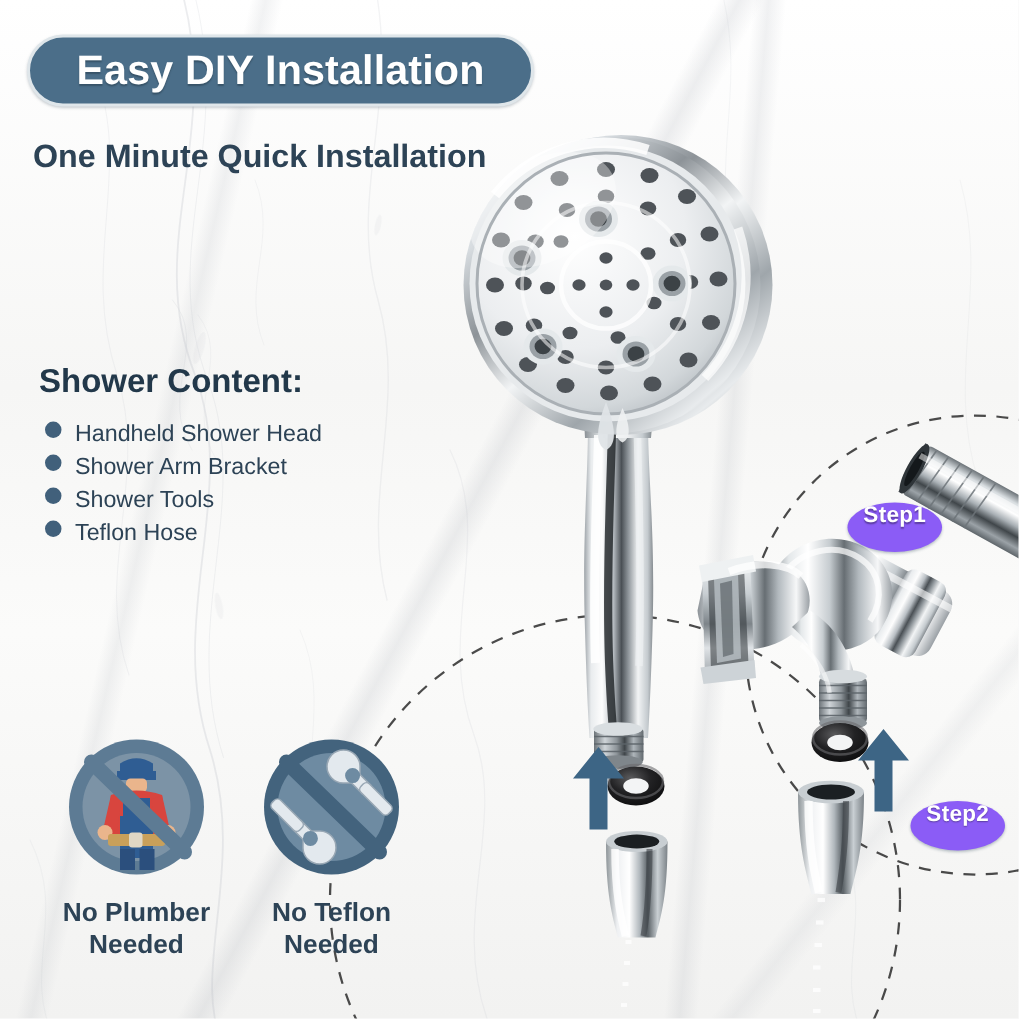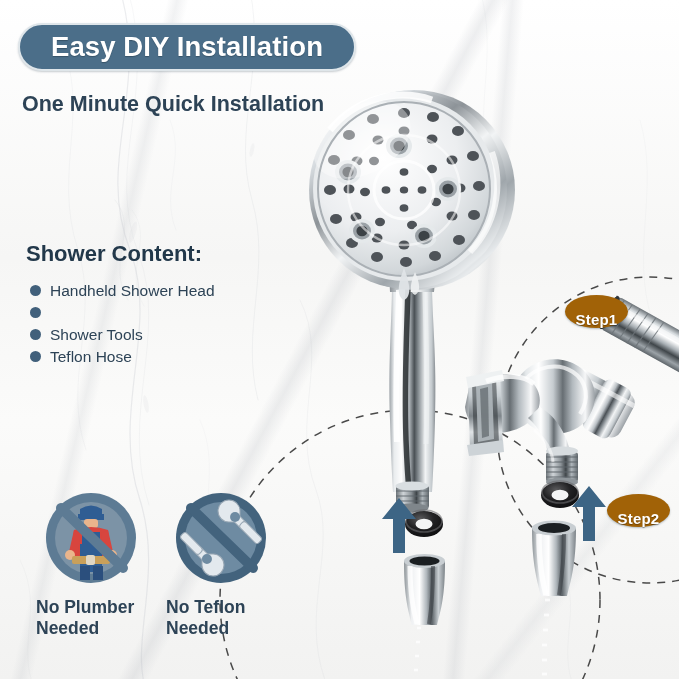--- a/index.html
+++ b/index.html
@@ -42,42 +42,43 @@
     position:absolute; left:22px; top:92px;
     color:#2d4356; font-size:21.5px; font-weight:bold; white-space:nowrap;
   }
 
   
   .pkg-title {
     position:absolute; left:26px; top:241px;
     color:#22384a; font-size:22px; font-weight:bold; white-space:nowrap;
   }
   .pkg-list { position:absolute; left:30px; top:281px; }
-  .pkg-item { display:flex; align-items:center; height:19px; margin-bottom:3px; }
+  .pkg-item { display:flex; align-items:flex-start; height:19px; margin-bottom:3px; }
   .pkg-dot {
     width:11px; height:11px; border-radius:50%;
     background:#41607b; flex:none; margin-right:9px;
   }
   .pkg-label { color:#2d4356; font-size:15.5px; white-space:nowrap; }
 
   
-  .feat { position:absolute; text-align:left; }
+  .feat { position:absolute; text-align:center; }
   .feat-1 { left:36px; top:492px; width:110px; }
   .feat-2 { left:166px; top:492px; width:110px; }
   .feat-caption {
     margin-top:9px; color:#2d4356; font-size:17.5px; font-weight:bold;
     line-height:21px;
   }
 
   
   .step-badge {
     position:absolute; border-radius:50%;
-    background:#a16207;
-    display:flex; align-items:flex-end; justify-content:center;
+    background:#8b5cf6;
+    display:flex; align-items:flex-start; justify-content:center;
     box-shadow:0 1px 2px rgba(20,50,70,.3);
+    margin-top:40px;
   }
   .step-badge span {
     color:#ffffff; font-weight:bold; font-size:15px; letter-spacing:.2px;
     text-shadow:0 1px 1px rgba(0,0,0,.35);
   }
   .step1 { left:565px; top:295px; width:63px; height:33px; }
   .step2 { left:607px; top:494px; width:63px; height:33px; }
   .step3 { left:326px; top:501px; width:63px; height:33px; }
 
   
@@ -462,20 +463,21 @@
   <div class="subtitle">One Minute Quick Installation</div>
 
   <div class="pkg-title">Shower Content:</div>
   <div class="pkg-list">
     <div class="pkg-item">
       <span class="pkg-dot"></span>
       <span class="pkg-label">Handheld Shower Head</span>
     </div>
     <div class="pkg-item">
       <span class="pkg-dot"></span>
+      <span class="pkg-label">Shower Arm Bracket</span>
     </div>
     <div class="pkg-item">
       <span class="pkg-dot"></span>
       <span class="pkg-label">Shower Tools</span>
     </div>
     <div class="pkg-item">
       <span class="pkg-dot"></span>
       <span class="pkg-label">Teflon Hose</span>
     </div>
   </div>

